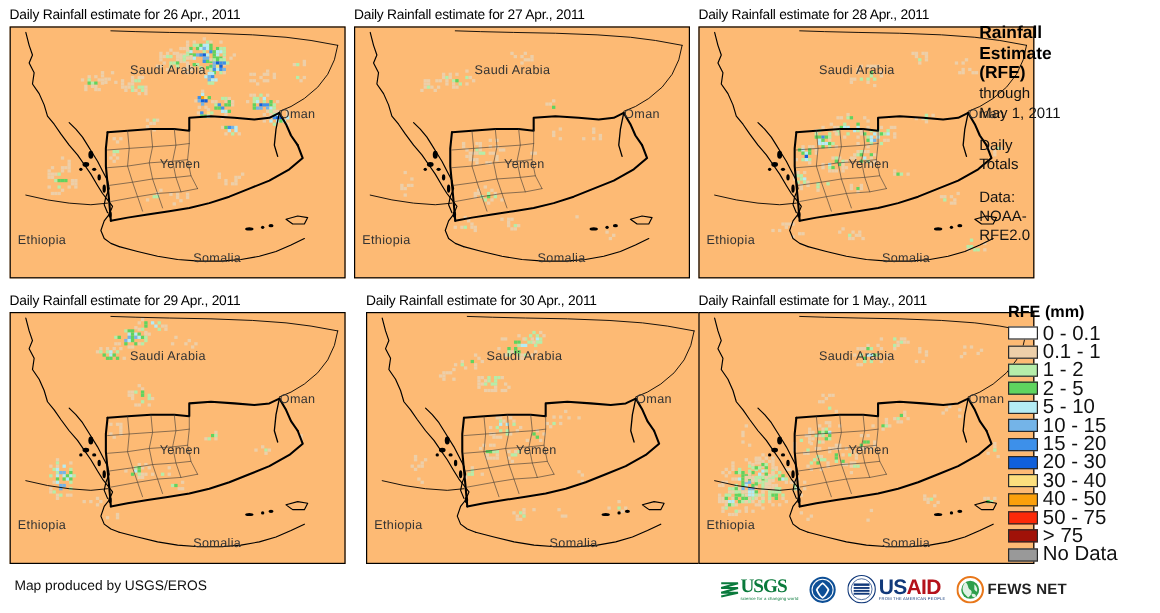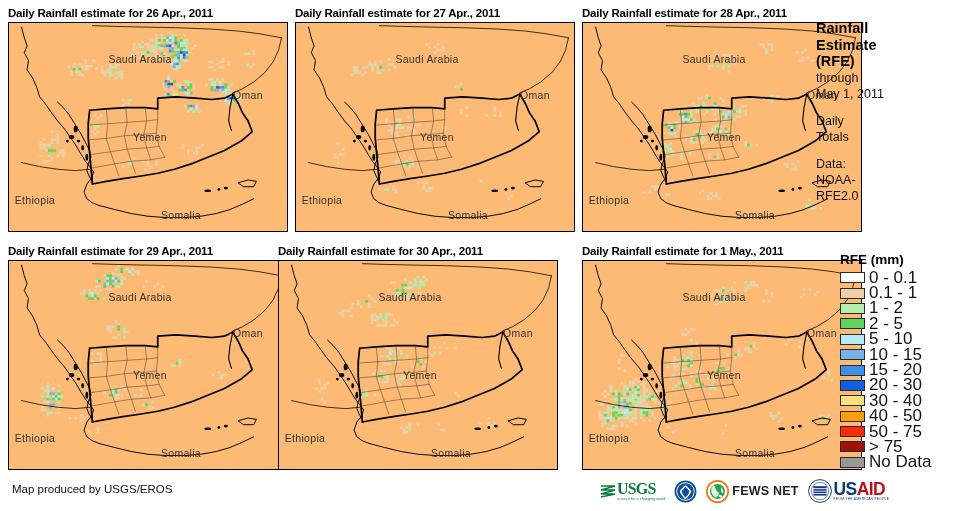--- a/index.html
+++ b/index.html
@@ -1,20 +1,20 @@
 <!DOCTYPE html>
 <html><head>
 <meta charset="utf-8">
 <style>
   html,body{margin:0;padding:0;background:#ffffff;}
   body{width:967px;height:511px;position:relative;overflow:hidden;
        font-family:"Liberation Sans","DejaVu Sans",sans-serif;color:#1a1a1a;}
 
   .panel{position:absolute;}
-  .panel-title{font-size:11.5px;font-weight:bold;line-height:13px;
+  .panel-title{font-size:11.5px;font-weight:normal;line-height:13px;
                white-space:nowrap;letter-spacing:-0.2px;color:#000;}
   .map-frame{position:absolute;border:1.3px solid #000;background:#fdba74;
              overflow:hidden;box-sizing:border-box;}
   .map-inner{position:absolute;left:0;top:0;width:100%;height:100%;}
   .map-inner svg{display:block;width:100%;height:100%;}
 
   .cty-label{position:absolute;font-size:10.5px;color:#333;white-space:nowrap;
              pointer-events:none;letter-spacing:.3px;}
 
   
@@ -1192,21 +1192,21 @@
             </g>
           </svg>
         </div>
         <div class="cty-label" style="left:131px;top:36px;transform:translate(-50%,-50%);">Saudi Arabia</div>
         <div class="cty-label" style="left:239px;top:72px;transform:translate(-50%,-50%);">Oman</div>
         <div class="cty-label" style="left:141px;top:114px;transform:translate(-50%,-50%);">Yemen</div>
         <div class="cty-label" style="left:26px;top:177px;transform:translate(-50%,-50%);">Ethiopia</div>
         <div class="cty-label" style="left:172px;top:192px;transform:translate(-50%,-50%);">Somalia</div>
       </div>
     </div>
-    <div class="panel" style="left: 278px; top: 245px;">
+    <div class="panel" style="left: 305px; top: 245px;">
       <div class="panel-title">Daily Rainfall estimate for 30 Apr., 2011</div>
       <div class="map-frame" style="left:0;top:15px;width:280px;height:210px;">
         <div class="map-inner">
           <svg viewBox="0 0 400 310" preserveAspectRatio="none">
             <g>
               <rect x="180.0" y="26.0" width="4" height="4" fill="#edcfa9"></rect>
               <rect x="160.0" y="30.0" width="4" height="4" fill="#edcfa9"></rect>
               <rect x="164.0" y="30.0" width="4" height="4" fill="#edcfa9"></rect>
               <rect x="188.0" y="30.0" width="4" height="4" fill="#b5edaa"></rect>
               <rect x="196.0" y="30.0" width="4" height="4" fill="#edcfa9"></rect>
@@ -2005,39 +2005,39 @@
     <svg width="23" height="23" viewBox="0 0 40 40">
       <circle cx="20" cy="20" r="19" fill="#0d4f96"></circle>
       <circle cx="20" cy="20" r="16" fill="#ffffff"></circle>
       <circle cx="20" cy="20" r="14.5" fill="#0d4f96"></circle>
       <path d="M20 9 C13 14 10 20 10 20 C10 20 14 30 20 33 C26 30 30 20 30 20 C30 20 27 14 20 9 Z" fill="#ffffff"></path>
       <path d="M20 12 C15 16 13 20 13 20 C13 20 16 28 20 30 C24 28 27 20 27 20 C27 20 25 16 20 12 Z" fill="#0d4f96"></path>
     </svg>
   </div>
 
   <div class="logo">
-    <svg width="23" height="23" viewBox="0 0 40 40">
-      <circle cx="20" cy="20" r="18.5" fill="none" stroke="#e8771a" stroke-width="3"></circle>
-      <circle cx="20" cy="20" r="14" fill="#ffffff"></circle>
-      <circle cx="20" cy="20" r="13" fill="#2e9f4a"></circle>
-      <path d="M13 9 C18 12 16 18 20 20 C24 22 22 28 17 31 C13 28 9 24 9 19 C9 14 11 11 13 9 Z" fill="#ffffff" opacity="0.85"></path>
-      <path d="M26 12 C29 15 31 18 30 23 C28 22 25 20 26 17 Z" fill="#ffffff" opacity="0.85"></path>
-      <path d="M22 26 C26 25 29 27 28 30 C25 32 22 30 22 26 Z" fill="#ffffff" opacity="0.85"></path>
-    </svg>
-    <span class="fews-txt" style="margin-left:3px;">FEWS NET</span>
-  </div>
-
-  <div class="logo">
     <svg width="24" height="24" viewBox="0 0 40 40">
       <circle cx="20" cy="20" r="19" fill="#ffffff" stroke="#11397a" stroke-width="1.6"></circle>
       <circle cx="20" cy="20" r="14.5" fill="#ffffff" stroke="#11397a" stroke-width="1"></circle>
       <rect x="9" y="12" width="22" height="3.4" fill="#11397a"></rect>
       <rect x="9" y="17" width="22" height="2.6" fill="#11397a"></rect>
       <rect x="9" y="21" width="22" height="2.6" fill="#11397a"></rect>
       <rect x="9" y="25" width="22" height="2.6" fill="#11397a"></rect>
     </svg>
     <div style="margin-left:2px;">
       <div class="usaid-u"><span>US</span><span class="usaid-a">AID</span></div>
       <div class="usaid-sub">FROM THE AMERICAN PEOPLE</div>
     </div>
   </div>
 
+  <div class="logo">
+    <svg width="23" height="23" viewBox="0 0 40 40">
+      <circle cx="20" cy="20" r="18.5" fill="none" stroke="#e8771a" stroke-width="3"></circle>
+      <circle cx="20" cy="20" r="14" fill="#ffffff"></circle>
+      <circle cx="20" cy="20" r="13" fill="#2e9f4a"></circle>
+      <path d="M13 9 C18 12 16 18 20 20 C24 22 22 28 17 31 C13 28 9 24 9 19 C9 14 11 11 13 9 Z" fill="#ffffff" opacity="0.85"></path>
+      <path d="M26 12 C29 15 31 18 30 23 C28 22 25 20 26 17 Z" fill="#ffffff" opacity="0.85"></path>
+      <path d="M22 26 C26 25 29 27 28 30 C25 32 22 30 22 26 Z" fill="#ffffff" opacity="0.85"></path>
+    </svg>
+    <span class="fews-txt" style="margin-left:3px;">FEWS NET</span>
+  </div>
+
 </div>
 
 </body></html>

